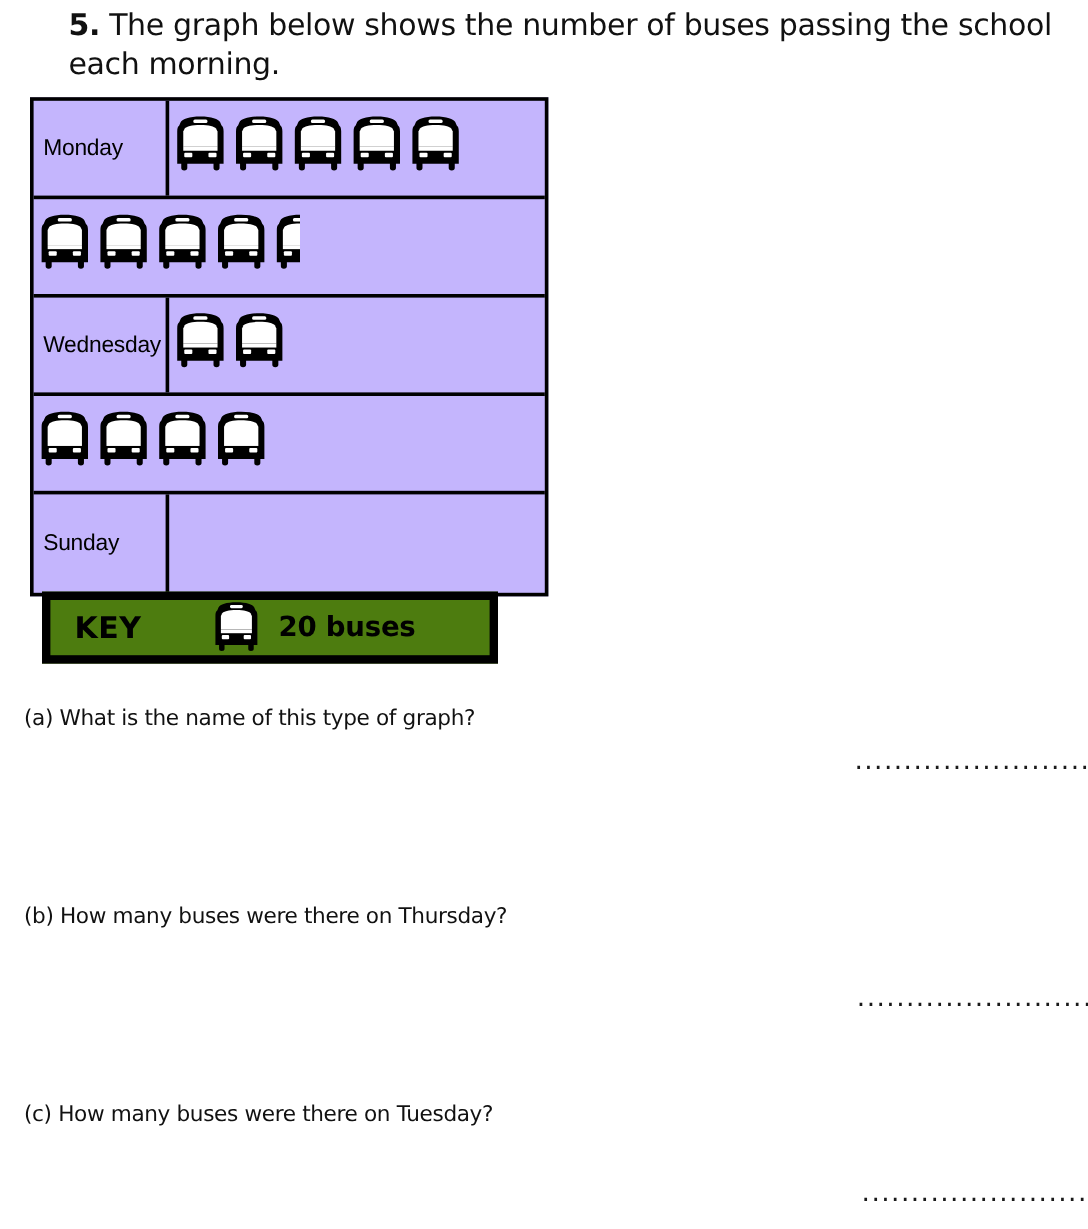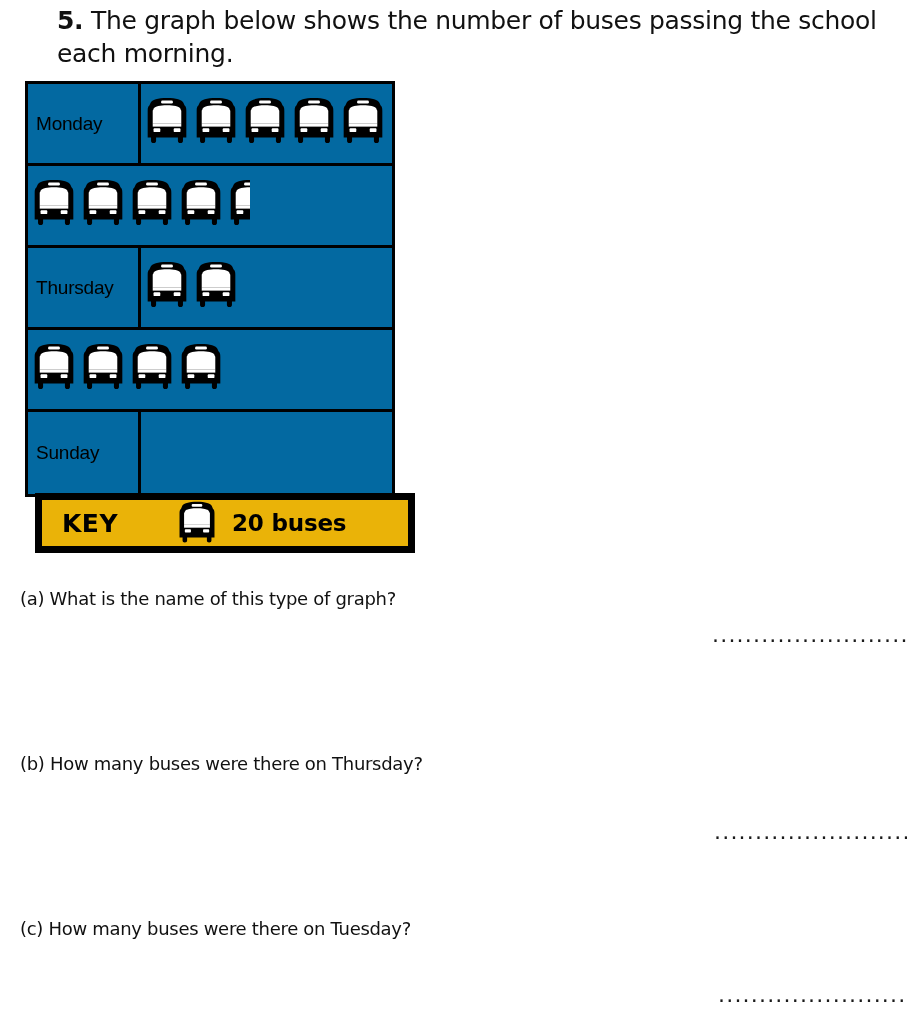--- a/index.html
+++ b/index.html
@@ -31,24 +31,24 @@
   }
   #question-heading .qnum {
     font-weight: bold;
   }
 
   
   #pictogram-table {
     position: absolute;
     left: 25px;
     top: 81px;
-    width: 370px;
+    width: 432px;
     border: 3px solid #000000;
     box-sizing: border-box;
-    background: #0369a1;
+    background: #c4b5fd;
   }
   .pic-row {
     display: flex;
     height: 82px;
     box-sizing: border-box;
     border-bottom: 3px solid #000000;
   }
   .pic-row:last-child {
     border-bottom: none;
   }
@@ -85,21 +85,21 @@
 
   
   #key-box {
     position: absolute;
     left: 35px;
     top: 493px;
     width: 380px;
     height: 60px;
     box-sizing: border-box;
     border: 7px solid #000000;
-    background: #eab308;
+    background: #4d7c0f;
     display: flex;
     align-items: center;
   }
   #key-label {
     font-family: "DejaVu Sans", sans-serif;
     font-weight: bold;
     font-size: 25px;
     letter-spacing: 0.5px;
     margin-left: 20px;
   }
@@ -257,21 +257,21 @@
               <path d="M50 19 C33 19 22 22 19 26 L16 32 L16 62 L84 62 L84 32 L81 26 C78 22 67 19 50 19 Z" fill="#ffffff"></path>
               <rect x="16" y="62" width="68" height="8" fill="#ffffff"></rect>
               <rect x="18" y="74" width="16" height="9" rx="2" fill="#ffffff"></rect>
               <rect x="66" y="74" width="16" height="9" rx="2" fill="#ffffff"></rect>
             </g>
           </svg></span>
       </div>
   </div>
 
   <div class="pic-row">
-    <div class="pic-day">Thursday</div>
+    <div class="pic-day">Wednesday</div>
     <div class="pic-cell">
         <span class="bus"><svg width="42" height="50" viewBox="0 0 100 118" class="bus-svg">
             <g>
               <path d="M50 2 C28 2 14 7 11 13 L8 20 C5 22 4 26 4 32 L4 96 L12 96 L12 104 C12 107 14 109 18 109 C22 109 24 107 24 104 L24 96 L76 96 L76 104 C76 107 78 109 82 109 C86 109 88 107 88 104 L88 96 L96 96 L96 32 C96 26 95 22 92 20 L89 13 C86 7 72 2 50 2 Z" fill="#000000"></path>
               <rect x="36" y="8" width="28" height="7" rx="3" fill="#ffffff"></rect>
               <path d="M50 19 C33 19 22 22 19 26 L16 32 L16 62 L84 62 L84 32 L81 26 C78 22 67 19 50 19 Z" fill="#ffffff"></path>
               <rect x="16" y="62" width="68" height="8" fill="#ffffff"></rect>
               <rect x="18" y="74" width="16" height="9" rx="2" fill="#ffffff"></rect>
               <rect x="66" y="74" width="16" height="9" rx="2" fill="#ffffff"></rect>
             </g>

